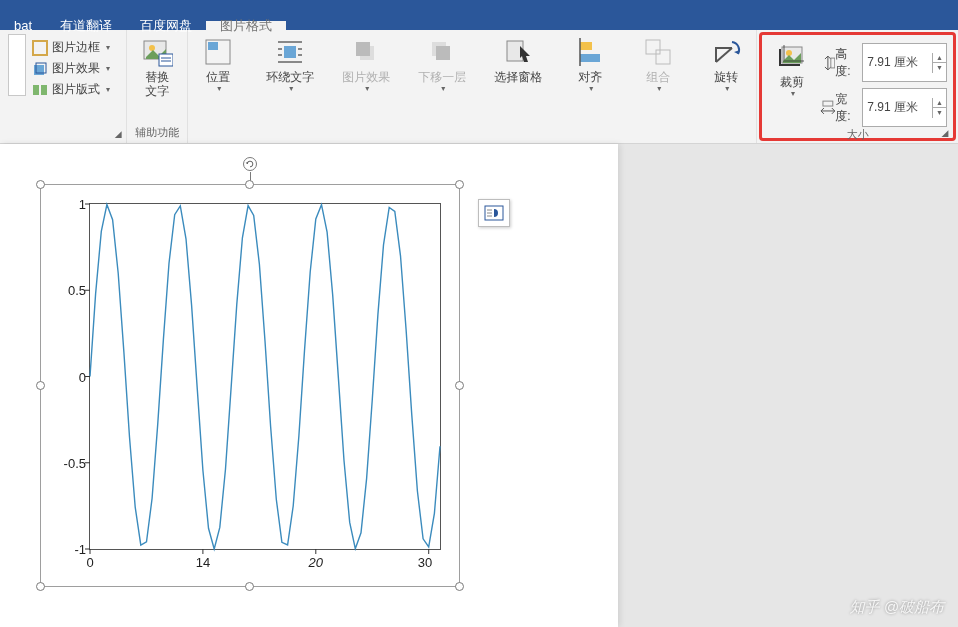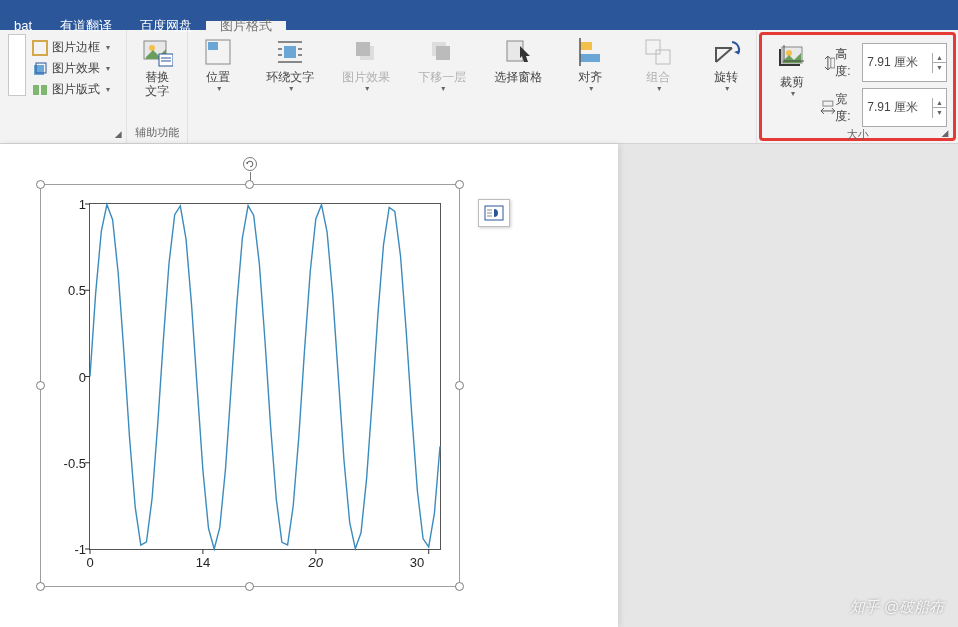--- a/index.html
+++ b/index.html
@@ -293,21 +293,21 @@
             <div class="ytick" style="top: 345px;">-1</div>
             <div class="ytick" style="top: 258.75px;">-0.5</div>
             <div class="ytick" style="top: 172.5px;">0</div>
             <div class="ytick" style="top: 86.25px;">0.5</div>
             <div class="ytick" style="top: 0px;">1</div>
           </div>
         <div class="xaxis">
             <div class="xtick" style="left: 0px;">0</div>
             <div class="xtick" style="left: 112.903px;">14</div>
             <div class="xtick" style="left: 225.806px; font-style: italic;">20</div>
-            <div class="xtick" style="left: 327px;">30</div>
+            <div class="xtick" style="left: 335px;">30</div>
           </div>
         <svg class="sine" preserveAspectRatio="none" viewBox="0 0 350 345" style="overflow: visible;">
             <path d="M0.0 172.5 L5.6 89.9 L11.3 27.4 L16.9 0.5 L22.6 15.7 L28.2 69.2 L33.9 148.2 L39.5 233.0 L45.2 303.1 L50.8 341.2 L56.5 337.9 L62.1 294.3 L67.7 220.6 L73.4 135.4 L79.0 59.2 L84.7 10.7 L90.3 1.9 L96.0 34.8 L101.6 101.4 L107.3 185.4 L112.9 266.3 L118.5 324.3 L124.2 345.0 L129.8 323.4 L135.5 265.0 L141.1 183.9 L146.8 100.1 L152.4 33.8 L158.1 1.6 L163.7 11.4 L169.4 60.4 L175.0 137.0 L180.6 222.2 L186.3 295.3 L191.9 338.3 L197.6 340.9 L203.2 302.0 L208.9 231.7 L214.5 146.6 L220.2 68.0 L225.8 15.0 L231.5 0.7 L237.1 28.1 L242.7 91.1 L248.4 174.1 L254.0 256.5 L259.7 318.4 L265.3 344.7 L271.0 328.8 L276.6 274.6 L282.3 195.3 L287.9 110.6 L293.5 40.9 L299.2 3.4 L304.8 7.4 L310.5 51.8 L316.1 125.8 L321.8 211.1 L327.4 287.0 L333.1 334.8 L338.7 342.9 L344.4 309.3 L350.0 242.2" fill="none" stroke="#3b8bbd" stroke-width="1.4"></path>
             <line x1="0" x2="-5" y1="345" y2="345" stroke="#333"></line>
             <line x1="0" x2="-5" y1="258.75" y2="258.75" stroke="#333"></line>
             <line x1="0" x2="-5" y1="172.5" y2="172.5" stroke="#333"></line>
             <line x1="0" x2="-5" y1="86.25" y2="86.25" stroke="#333"></line>
             <line x1="0" x2="-5" y1="0" y2="0" stroke="#333"></line>
             <line y1="345" y2="350" x1="0" x2="0" stroke="#333"></line>
             <line y1="345" y2="350" x1="112.90322580645162" x2="112.90322580645162" stroke="#333"></line>

